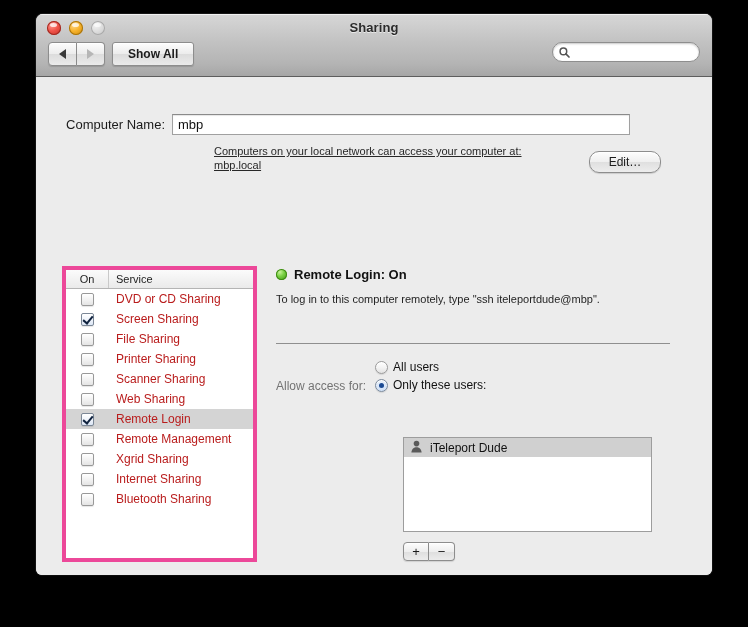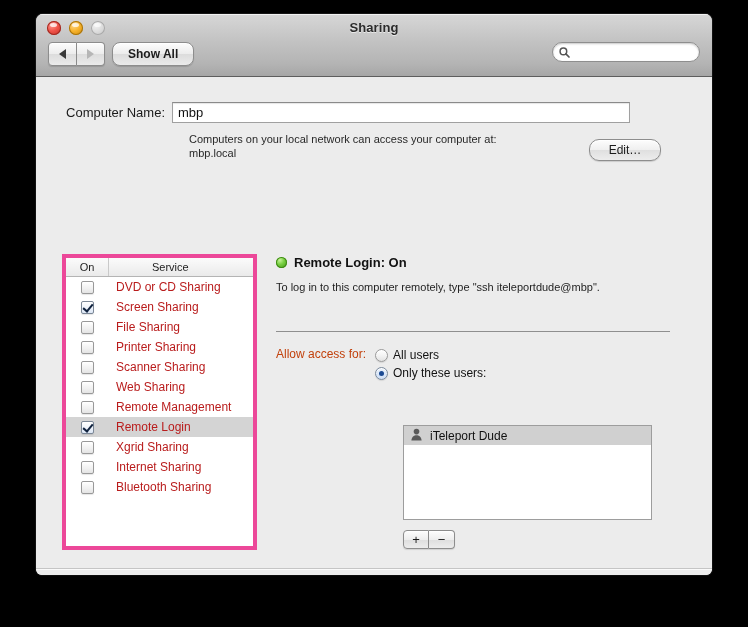--- a/index.html
+++ b/index.html
@@ -19,20 +19,21 @@
     left: 36px;
     top: 14px;
     width: 676px;
     height: 561px;
     border-radius: 7px 7px 6px 6px;
     background: #ececec;
     box-shadow: 0 7px 22px rgba(0,0,0,0.85), 0 0 0 1px #1d1d1d;
     overflow: hidden;
     display: flex;
     flex-direction: column;
+    gap: 12px;
   }
 
   
   #titlebar {
     position: relative;
     height: 62px;
     flex: none;
     background: linear-gradient(to bottom, #d7d7d7 0%, #c2c2c2 45%, #b4b4b4 80%, #a6a6a6 100%);
     border-bottom: 1px solid #5d5d5d;
     box-shadow: inset 0 1px 0 #f1f1f1;
@@ -110,21 +111,21 @@
     border-top: 5px solid transparent;
     border-bottom: 5px solid transparent;
     border-left: 7px solid #b6b6b6;
   }
   #showall {
     position: absolute;
     left: 76px;
     top: 28px;
     height: 22px;
     padding: 0 15px;
-    border-radius: 8px;
+    border-radius: 3px;
     border: 1px solid #8d8d8d;
     background: linear-gradient(to bottom, #fdfdfd 0%, #ececec 50%, #dcdcdc 51%, #ebebeb 100%);
     box-shadow: 0 1px 1px rgba(0,0,0,0.14), inset 0 1px 0 #ffffff;
     font-size: 12px;
     font-weight: bold;
     color: #1c1c1c;
     display: flex; align-items: center; justify-content: center;
     cursor: default;
   }
 
@@ -187,26 +188,27 @@
     background: #ffffff;
     font-size: 13px;
     font-family: "Liberation Sans", sans-serif;
     padding: 0 5px;
     color: #111111;
     outline: none;
     box-shadow: inset 0 1px 1px rgba(0,0,0,0.10);
   }
   #cn-help {
     position: absolute;
-    left: 153px;
+    left: 178px;
     top: 55px;
     font-size: 11px;
     color: #282828;
     line-height: 14px;
     width: 400px;
+    text-decoration: underline;
   }
   #editbtn {
     position: absolute;
     left: 553px;
     top: 62px;
     width: 70px;
     height: 20px;
     border-radius: 10px;
     border: 1px solid #8d8d8d;
     background: linear-gradient(to bottom, #fdfdfd 0%, #efefef 50%, #dfdfdf 51%, #ededed 100%);
@@ -242,21 +244,20 @@
     width: 43px;
     text-align: center;
     border-right: 1px solid #c9c9c9;
     height: 100%;
     display: flex; align-items: center; justify-content: center;
     box-sizing: border-box;
   }
   #svchead .col-svc {
     flex: 1;
     padding-left: 7px;
-    margin-left: 36px;
   }
   .svc-row {
     display: flex;
     align-items: center;
     height: 20px;
     font-size: 12px;
     color: #b91c1c;
   }
   .svc-row.selected { background: #d4d4d4; }
   .svc-row .cb-cell {
@@ -326,23 +327,24 @@
     background: #8f8f8f;
   }
 
   #access-row {
     margin-top: 14px;
     display: flex;
     align-items: flex-start;
   }
   #access-label {
     font-size: 12px;
-    color: #c2410c;
+    color: #737373;
     padding-top: 1px;
     white-space: nowrap;
+    margin-top: 20px;
   }
   #radios { margin-left: 9px; }
   .radio-line {
     display: flex;
     align-items: center;
     gap: 5px;
     height: 18px;
     font-size: 12px;
     color: #121212;
   }
@@ -501,31 +503,31 @@
               <div class="cbox"></div>
             </div>
             <div class="svc-name">Scanner Sharing</div>
           </div>
           <div class="svc-row">
             <div class="cb-cell">
               <div class="cbox"></div>
             </div>
             <div class="svc-name">Web Sharing</div>
           </div>
+          <div class="svc-row selected">
+            <div class="cb-cell">
+              <div class="cbox checked"></div>
+            </div>
+            <div class="svc-name">Remote Login</div>
+          </div>
           <div class="svc-row">
             <div class="cb-cell">
               <div class="cbox"></div>
             </div>
             <div class="svc-name">Remote Management</div>
-          </div>
-          <div class="svc-row selected">
-            <div class="cb-cell">
-              <div class="cbox checked"></div>
-            </div>
-            <div class="svc-name">Remote Login</div>
           </div>
           <div class="svc-row">
             <div class="cb-cell">
               <div class="cbox"></div>
             </div>
             <div class="svc-name">Xgrid Sharing</div>
           </div>
           <div class="svc-row">
             <div class="cb-cell">
               <div class="cbox"></div>

